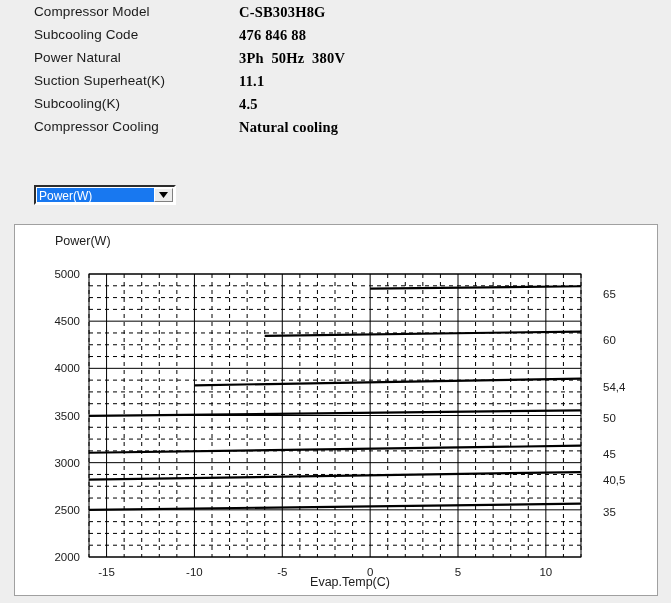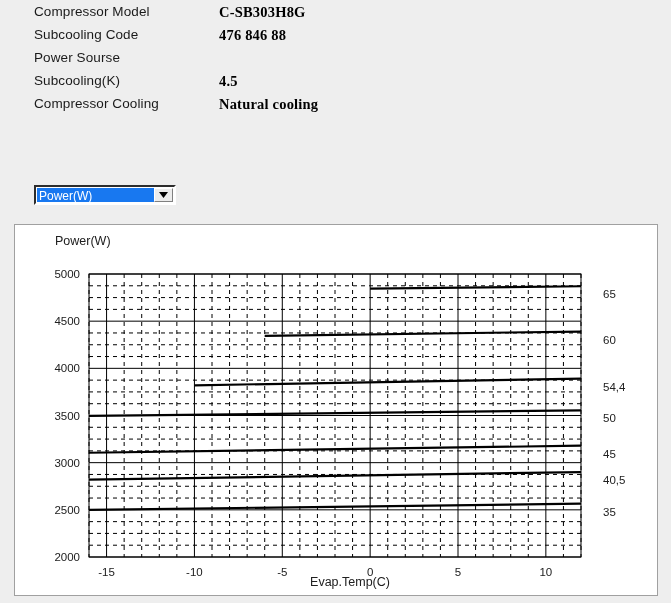--- a/index.html
+++ b/index.html
@@ -16,21 +16,21 @@
   }
   .spec-row{display:flex;align-items:flex-start;height:23px;}
   .spec-label{
     width:185px;font-size:13.5px;color:#1a1a1a;
     font-family:"Liberation Sans", sans-serif;
     letter-spacing:0.1px;
   }
   .spec-value{
     font-family:"Liberation Serif", serif;
     font-size:14.5px;font-weight:bold;color:#000;
-    letter-spacing:0.2px;white-space:pre;
+    letter-spacing:0.2px;white-space:pre;margin-left:20px;
   }
   
   #series-select{
     position:absolute;left:34px;top:185px;
     width:142px;height:20px;
     background:#ffffff;
     border:2px inset #c8c8c8;
     border-top-color:#808080;border-left-color:#808080;
     border-right-color:#ffffff;border-bottom-color:#ffffff;
     box-sizing:border-box;
@@ -78,21 +78,26 @@
 <div id="spec-table">
     <div class="spec-row">
       <div class="spec-label">Compressor  Model</div>
       <div class="spec-value">C-SB303H8G</div>
     </div>
     <div class="spec-row">
       <div class="spec-label">Subcooling Code</div>
       <div class="spec-value">476 846 88</div>
     </div>
     <div class="spec-row">
-      <div class="spec-label">Power Sourse</div>
+      <div class="spec-label">Power Natural</div>
+      <div class="spec-value">3Ph  50Hz  380V</div>
+    </div>
+    <div class="spec-row">
+      <div class="spec-label">Suction Superheat(K)</div>
+      <div class="spec-value">11.1</div>
     </div>
     <div class="spec-row">
       <div class="spec-label">Subcooling(K)</div>
       <div class="spec-value">4.5</div>
     </div>
     <div class="spec-row">
       <div class="spec-label">Compressor Cooling</div>
       <div class="spec-value">Natural cooling</div>
     </div>
   </div>

